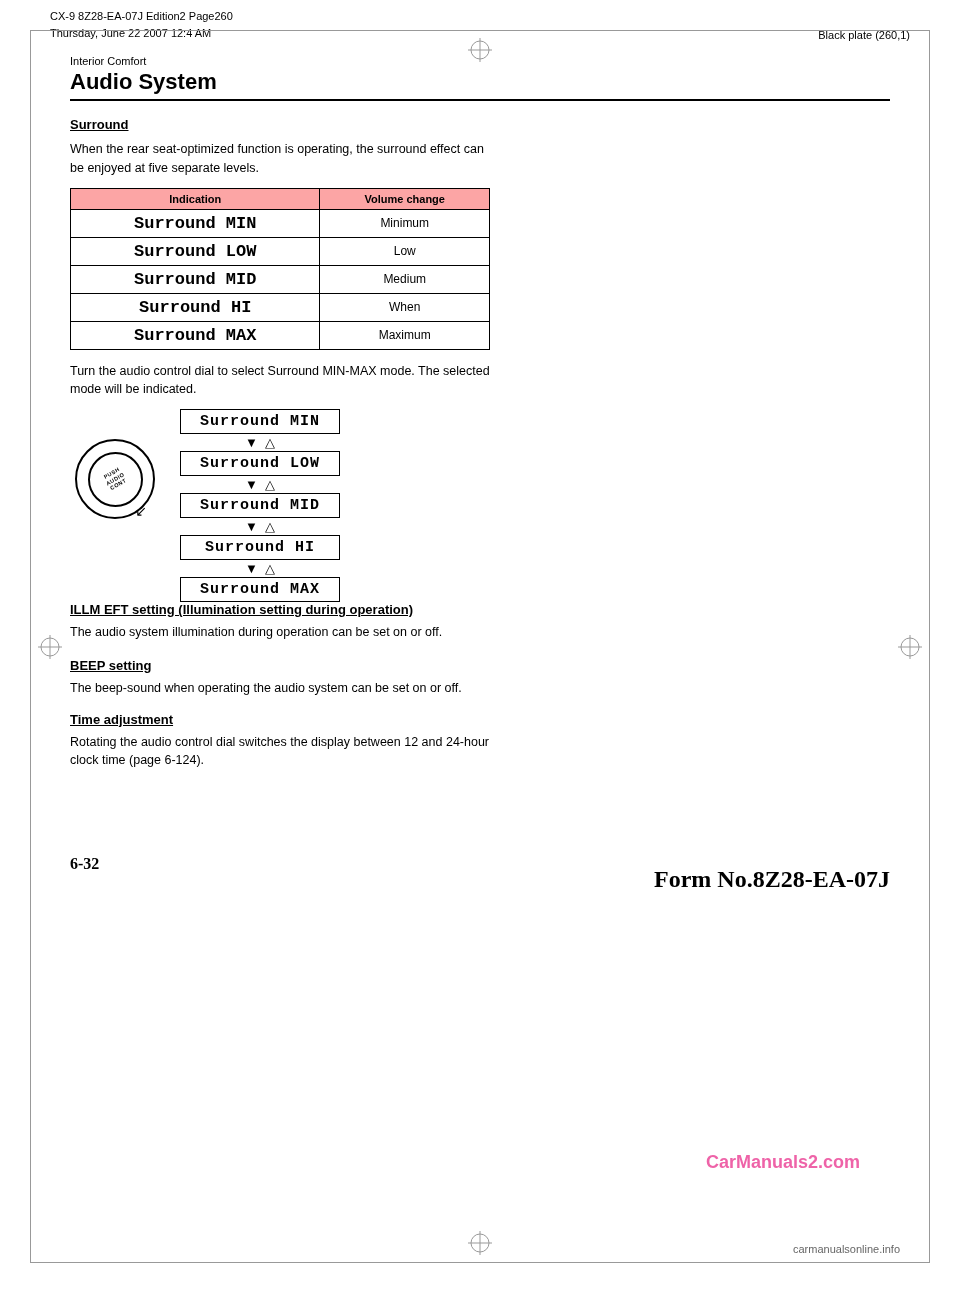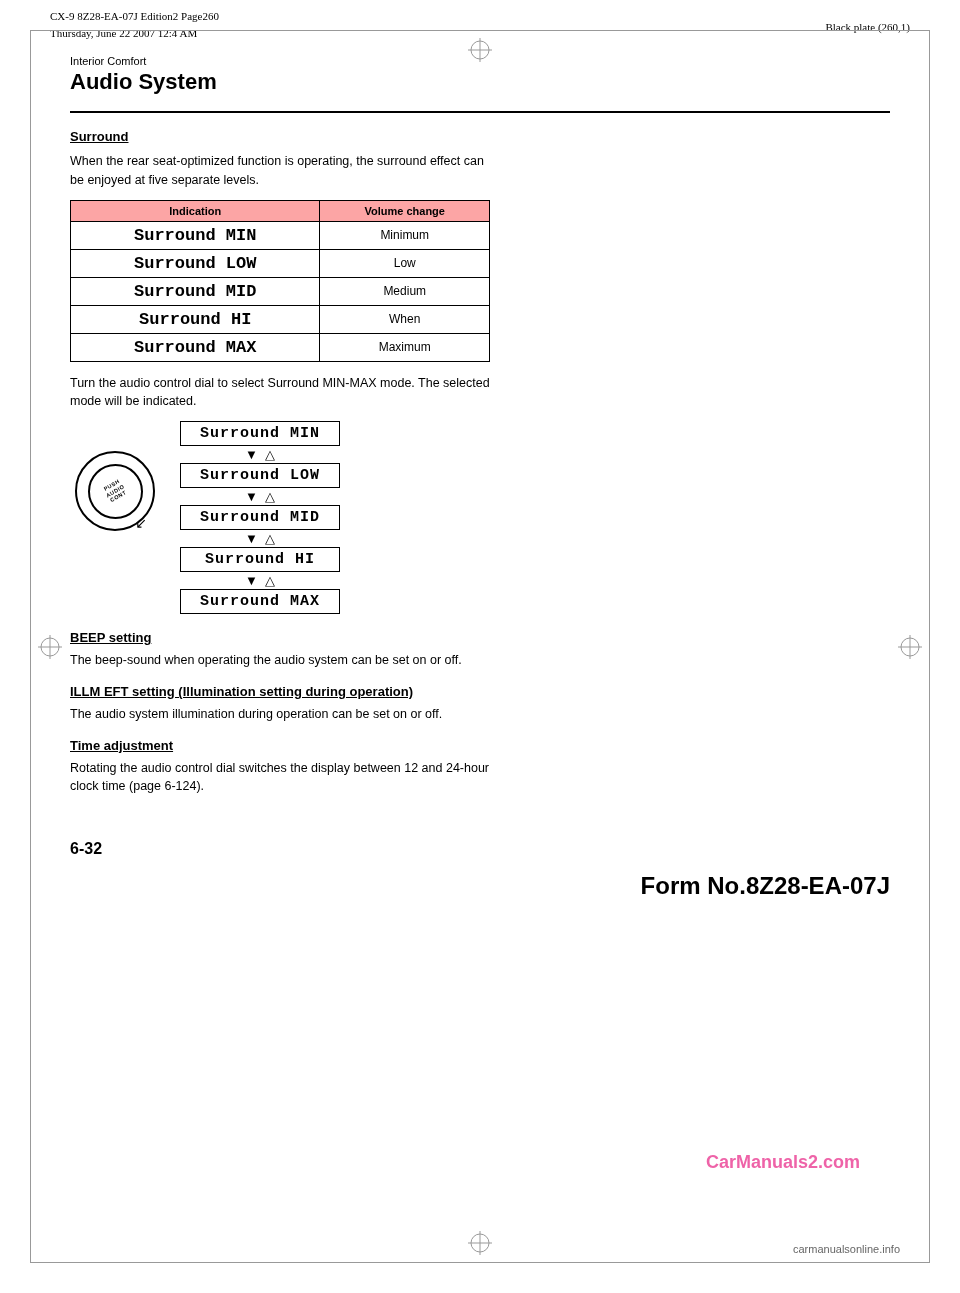--- a/index.html
+++ b/index.html
@@ -21,24 +21,23 @@
       right: 30px;
       bottom: 30px;
       border: 1px solid #999;
       pointer-events: none;
     }
 
     
     .top-header {
       display: flex;
       justify-content: space-between;
-      align-items: center;
+      align-items: flex-end;
       padding: 8px 50px 4px 50px;
       font-size: 11px;
-      font-family: Liberation Serif, serif;
     }
     .top-header-left { line-height: 1.5; }
     .top-header-right { font-size: 11px; padding-top: 4px; }
 
     
     .crosshair {
       position: absolute;
       width: 24px;
       height: 24px;
     }
@@ -58,28 +57,29 @@
     
     .section-label {
       font-size: 11px;
       font-weight: normal;
       margin-bottom: 2px;
     }
     .section-title {
       font-size: 22px;
       font-weight: bold;
       border-bottom: 2px solid #000;
-      padding-bottom: 16px;
+      padding-bottom: 4px;
       margin-bottom: 16px;
     }
 
     
     .two-col {
       display: flex;
       gap: 20px;
+      flex-direction: column;
     }
     .left-col {
       width: 420px;
       flex-shrink: 0;
     }
     .right-col {
       flex: 1;
     }
 
     
@@ -215,23 +215,24 @@
       font-size: 13px;
       font-weight: bold;
       text-decoration: underline;
       margin-bottom: 6px;
     }
 
     
     .page-footer {
       display: flex;
       justify-content: space-between;
-      align-items: flex-start;
+      align-items: center;
       padding: 10px 70px 20px 70px;
       margin-top: 20px;
+      font-family: Liberation Serif, serif;
     }
     .page-number {
       font-size: 16px;
       font-weight: bold;
     }
     .form-number {
       font-size: 24px;
       font-weight: bold;
       margin-top: 32px;
     }
@@ -360,28 +361,28 @@
             <div class="display-box">Surround  LOW</div>
             <div class="arrow-row">▼&nbsp;&nbsp;△</div>
             <div class="display-box">Surround  MID</div>
             <div class="arrow-row">▼&nbsp;&nbsp;△</div>
             <div class="display-box">Surround  HI</div>
             <div class="arrow-row">▼&nbsp;&nbsp;△</div>
             <div class="display-box">Surround  MAX</div>
           </div>
       </div>
 
+      <div class="sub-section">
+        <div class="sub-heading">ILLM EFT setting (Illumination setting during operation)</div>
+        <div class="body-text">The audio system illumination during operation can be set on or off.</div>
+      </div>
+
       <div class="sub-section" style="margin-top: 16px;">
         <div class="sub-heading">BEEP setting</div>
         <div class="body-text">The beep-sound when operating the audio system can be set on or off.</div>
-      </div>
-
-      <div class="sub-section">
-        <div class="sub-heading">ILLM EFT setting (Illumination setting during operation)</div>
-        <div class="body-text">The audio system illumination during operation can be set on or off.</div>
       </div>
 
       <div class="sub-section">
         <div class="sub-heading">Time adjustment</div>
         <div class="body-text">Rotating the audio control dial switches the display between 12 and 24-hour clock time (page 6-124).</div>
       </div>
 
     </div>
     <div class="right-col">
       

